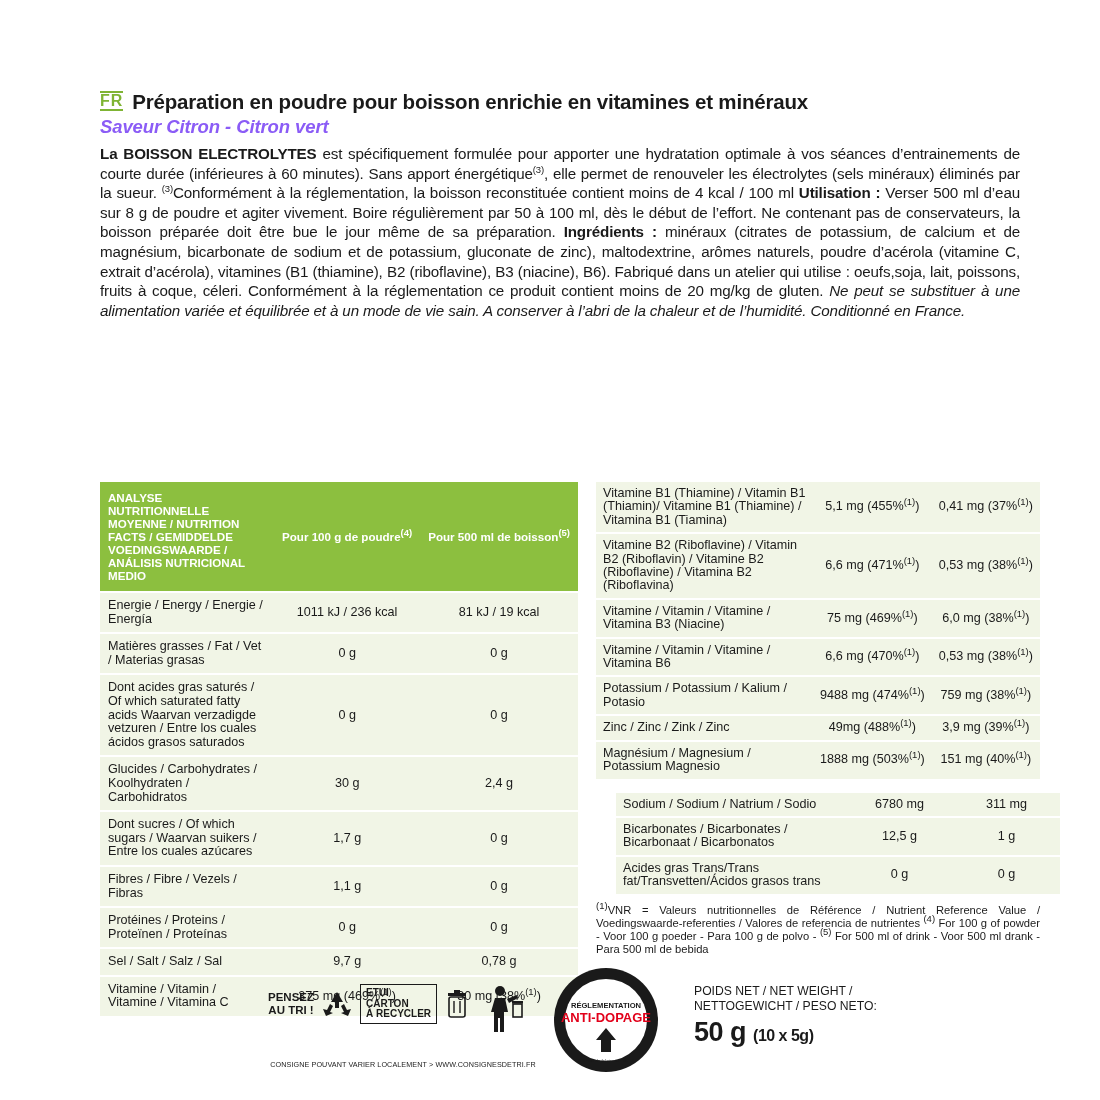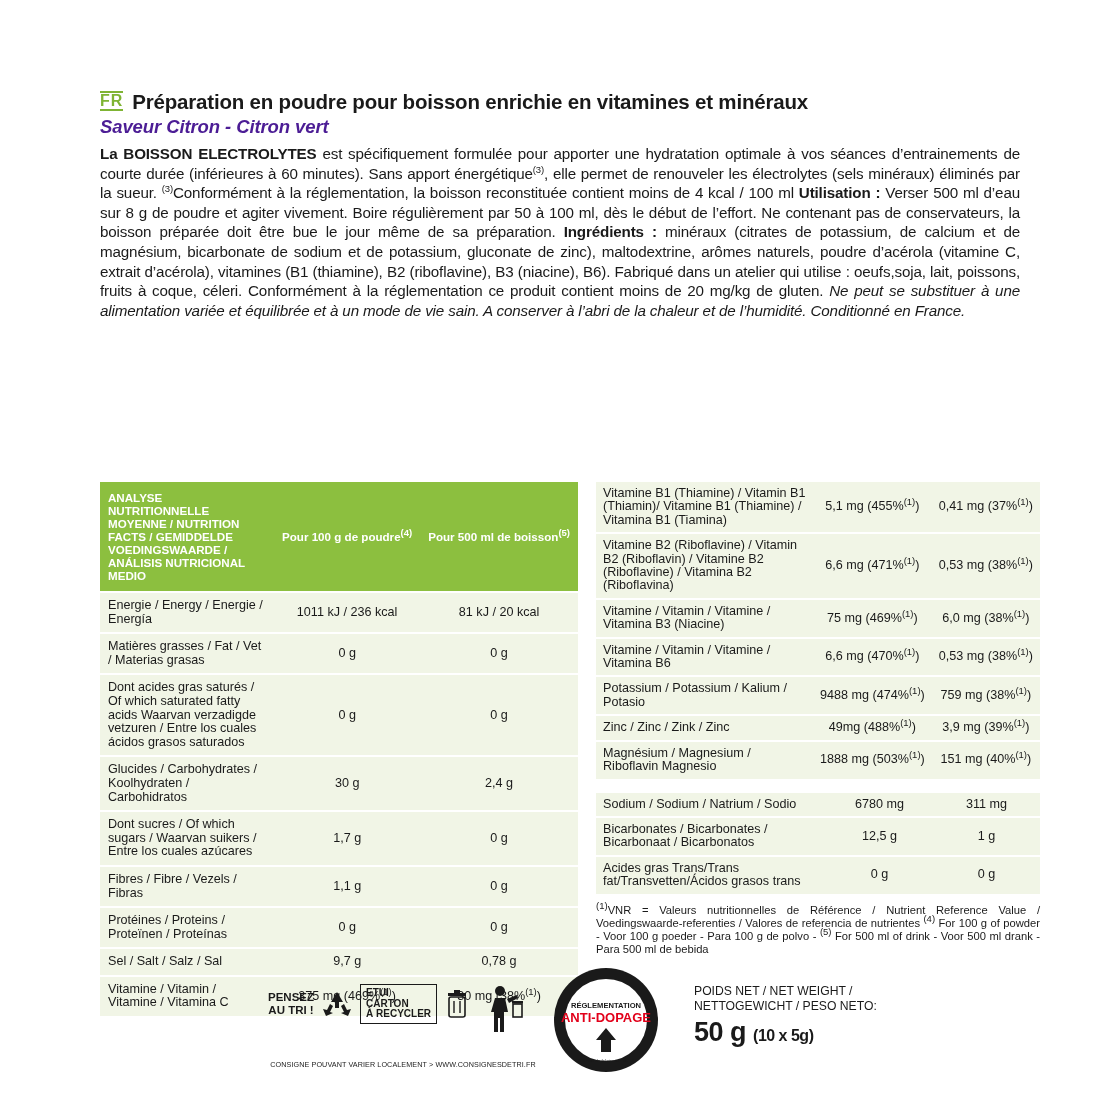--- a/index.html
+++ b/index.html
@@ -47,21 +47,21 @@
   .main-title {
     font-size: 20.5px;
     font-weight: bold;
     letter-spacing: -0.2px;
     color: #1a1a1a;
   }
   .subtitle {
     font-size: 18.5px;
     font-weight: bold;
     font-style: italic;
-    color: #4c1d95;
+    color: #8b5cf6;
     margin-top: 2px;
     letter-spacing: -0.1px;
   }
   .body-copy {
     margin-top: 6px;
     font-size: 15.2px;
     line-height: 19.6px;
     text-align: justify;
     width: 920px;
     letter-spacing: -0.15px;
@@ -120,21 +120,21 @@
     border-bottom: 2px solid #ffffff;
     padding: 5px 7px;
     vertical-align: middle;
     line-height: 13.4px;
   }
   .right-table td.num, .right-table2 td.num {
     text-align: center;
     width: 93px;
     white-space: nowrap;
   }
-  .right-table2 { margin-top: 12px; }
+  .right-table2 { margin-top: 12px; margin-left: 20px; }
   .footnote {
     margin-top: 8px;
     font-size: 11.2px;
     line-height: 13px;
     text-align: justify;
     width: 444px;
   }
 
   
   .footer {
@@ -230,21 +230,21 @@
     <table class="left-table">
       <tbody>
         <tr class="head">
           <td class="lbl">ANALYSE NUTRITIONNELLE MOYENNE / NUTRITION FACTS / GEMIDDELDE VOEDINGSWAARDE / ANÁLISIS NUTRICIONAL MEDIO</td>
           <td class="num"><span>Pour 100 g de poudre<sup>(4)</sup></span></td>
           <td class="num"><span>Pour 500 ml de boisson<sup>(5)</sup></span></td>
         </tr>
       <tr>
             <td class="lbl">Energie / Energy / Energie / Energía</td>
             <td class="num">1011 kJ / 236 kcal</td>
-            <td class="num">81 kJ / 20 kcal</td>
+            <td class="num">81 kJ / 19 kcal</td>
           </tr>
           <tr>
             <td class="lbl">Matières grasses / Fat / Vet / Materias grasas</td>
             <td class="num">0 g</td>
             <td class="num">0 g</td>
           </tr>
           <tr>
             <td class="lbl">Dont acides gras saturés / Of which saturated fatty acids Waarvan verzadigde vetzuren / Entre los cuales ácidos grasos saturados</td>
             <td class="num">0 g</td>
             <td class="num">0 g</td>
@@ -309,21 +309,21 @@
               <td>Potassium / Potassium / Kalium / Potasio</td>
               <td class="num">9488 mg (474%<sup>(1)</sup>)</td>
               <td class="num">759 mg (38%<sup>(1)</sup>)</td>
             </tr>
             <tr>
               <td>Zinc / Zinc / Zink / Zinc</td>
               <td class="num">49mg (488%<sup>(1)</sup>)</td>
               <td class="num">3,9 mg (39%<sup>(1)</sup>)</td>
             </tr>
             <tr>
-              <td>Magnésium / Magnesium / Riboflavin Magnesio</td>
+              <td>Magnésium / Magnesium / Potassium Magnesio</td>
               <td class="num">1888 mg (503%<sup>(1)</sup>)</td>
               <td class="num">151 mg (40%<sup>(1)</sup>)</td>
             </tr>
           </tbody>
       </table>
       <table class="right-table2">
         <tbody>
             <tr>
               <td>Sodium / Sodium / Natrium / Sodio</td>
               <td class="num">6780 mg</td>

